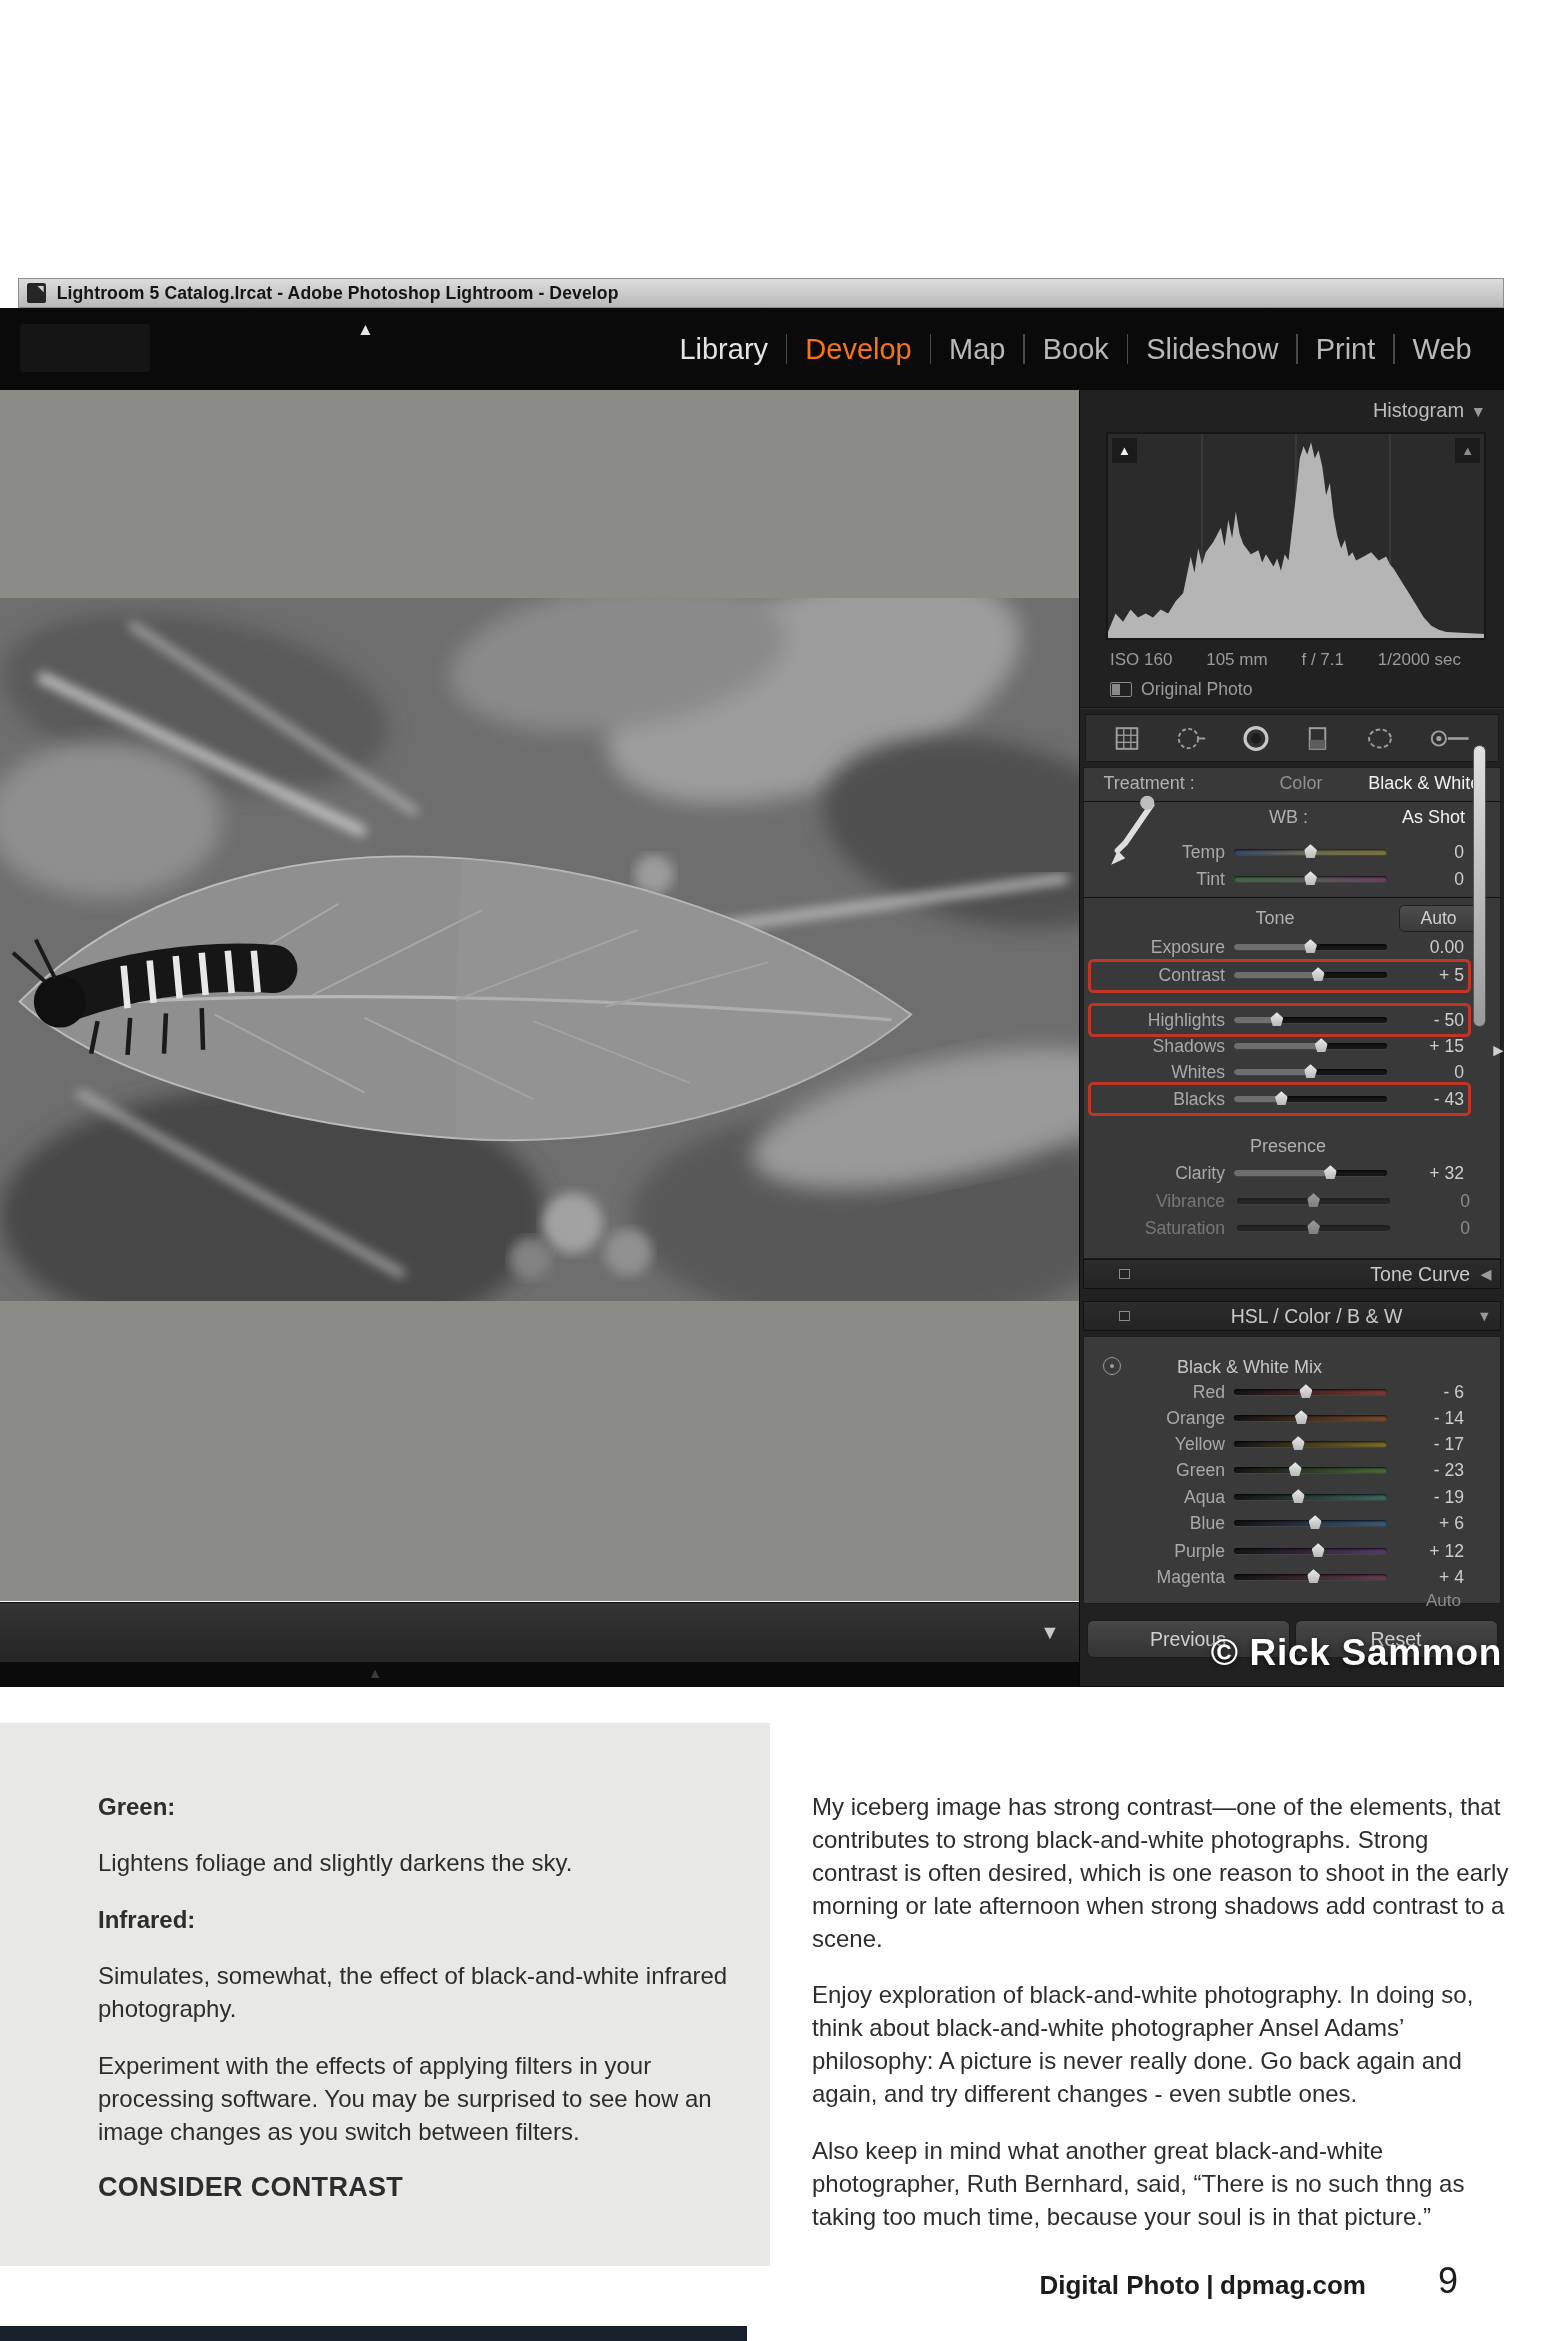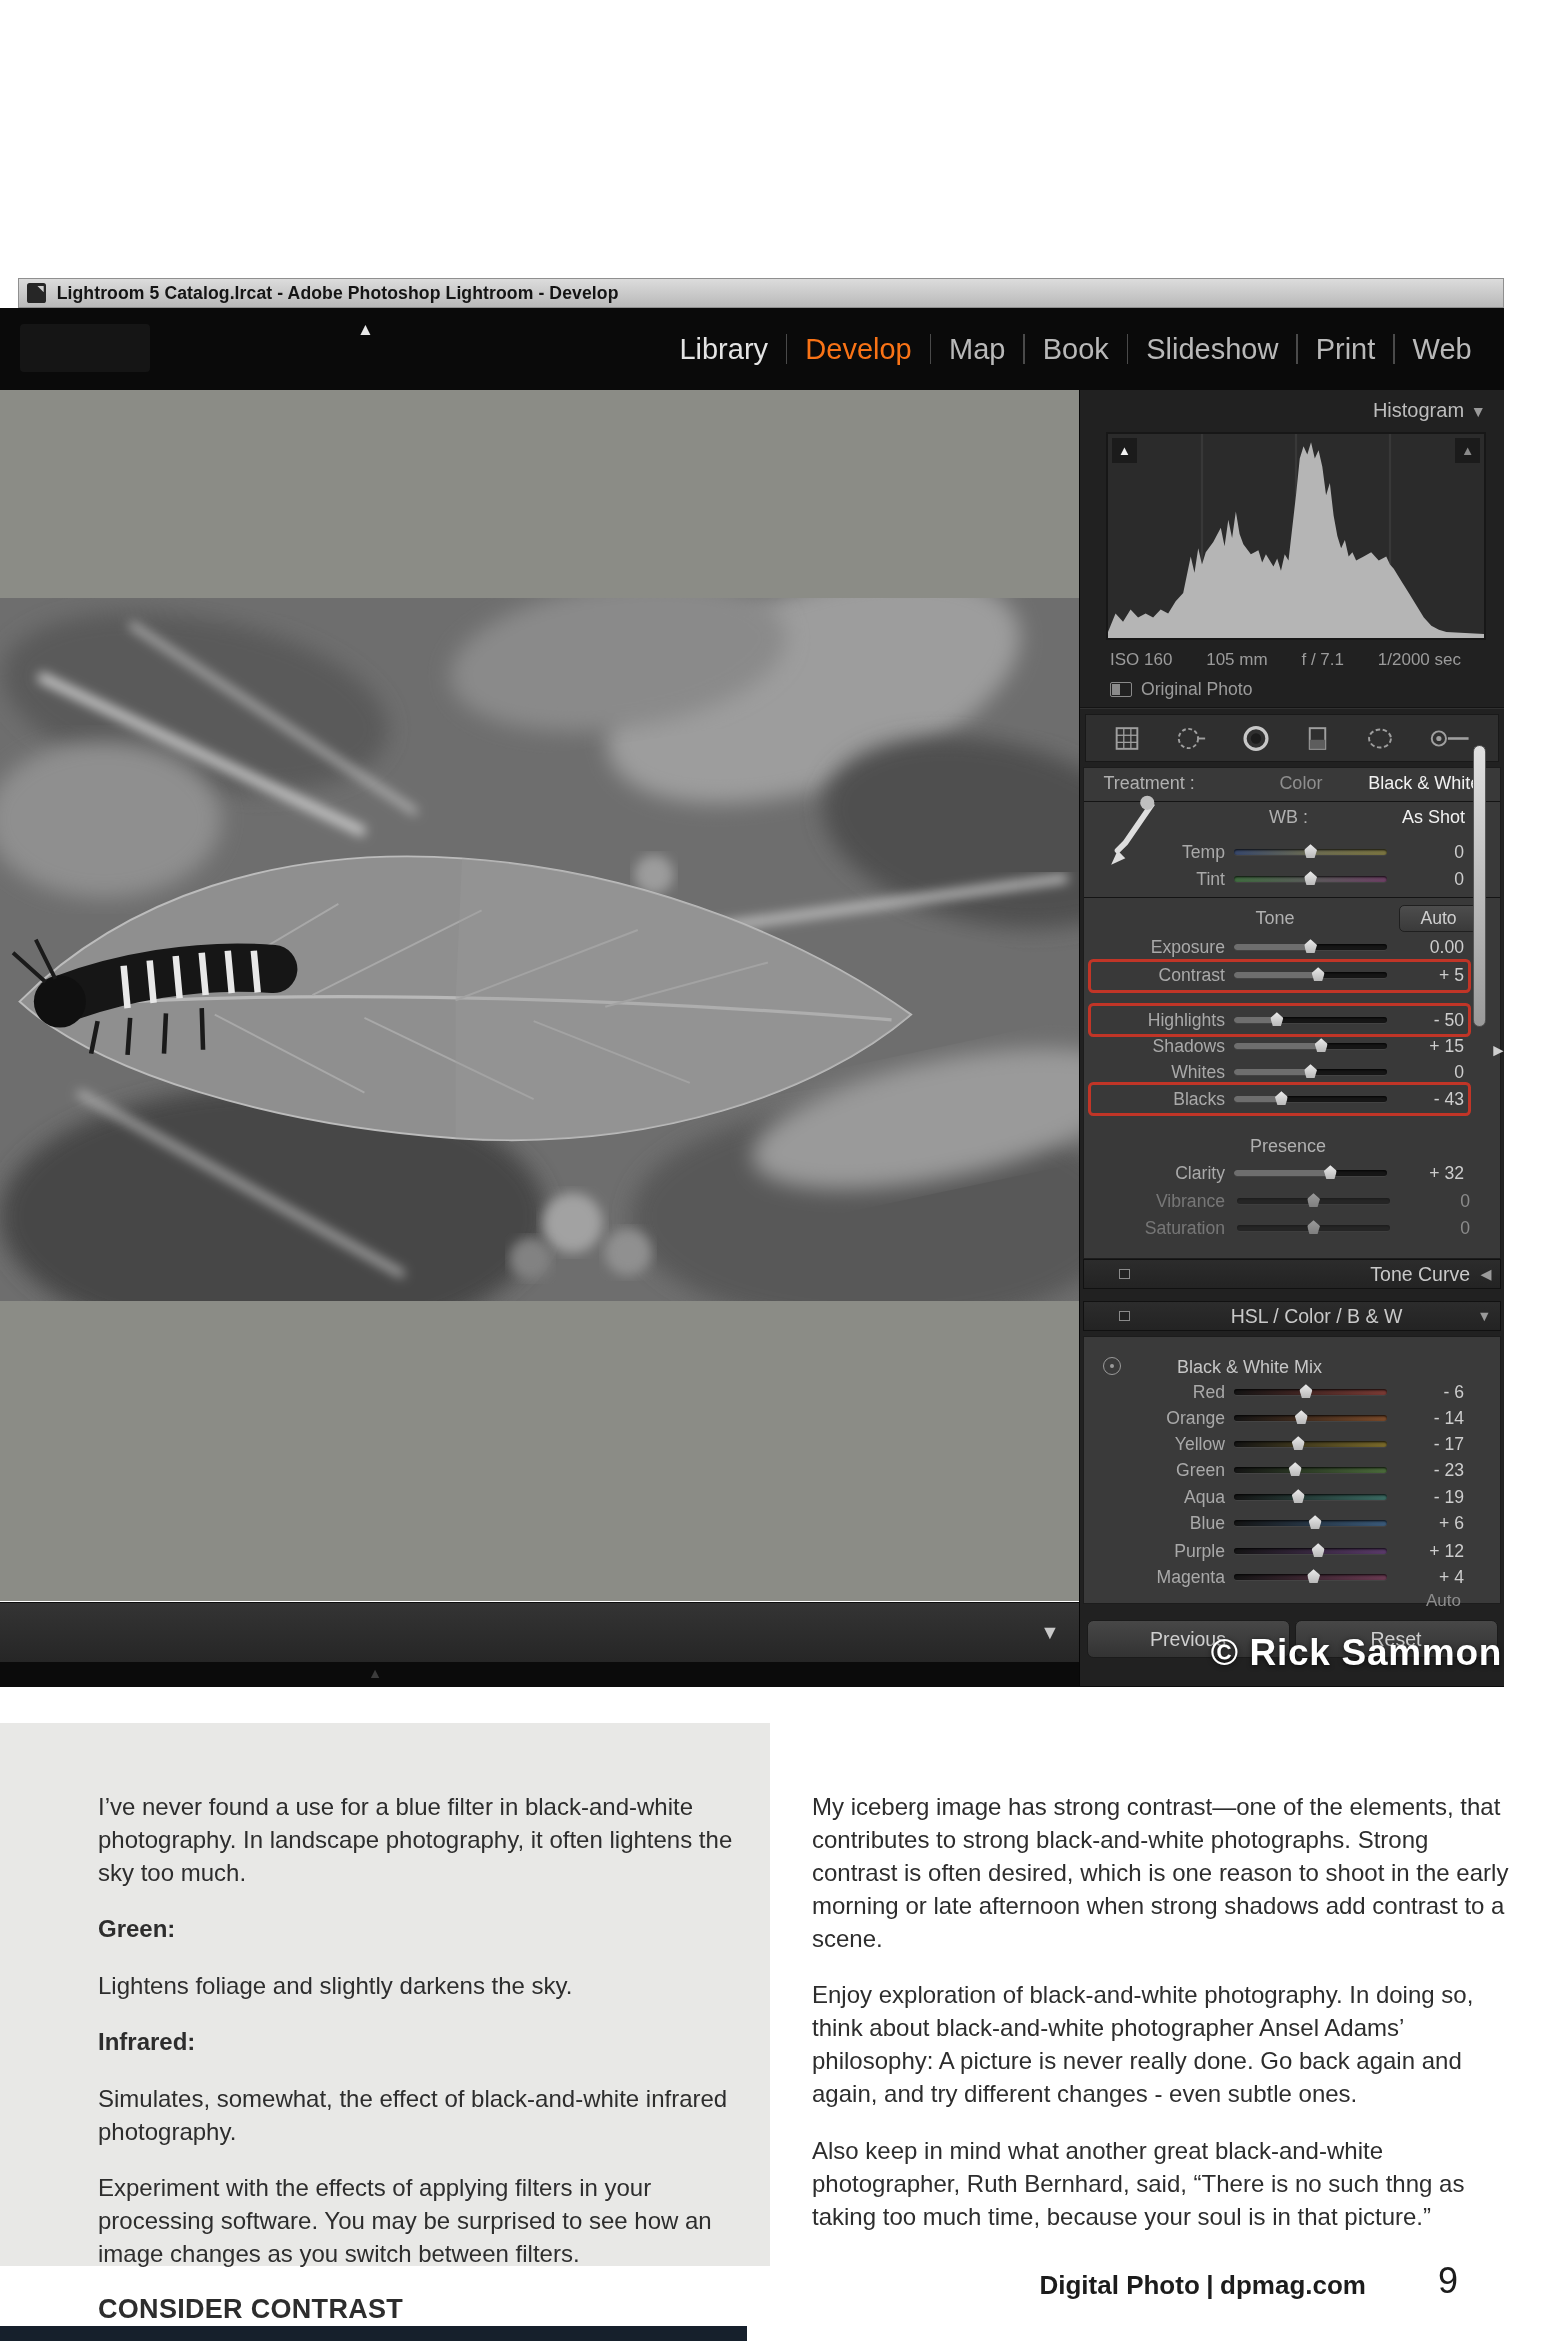--- a/index.html
+++ b/index.html
@@ -459,21 +459,20 @@
 
     <div class="btn" style="left:6.5px; top:1230px; width:203px">Previous</div>
     <div class="btn" style="right:6.5px; top:1230px; width:203px">Reset</div>
   </div>
 
   <div class="copyright">© Rick Sammon</div>
 
   <div class="graypanel"></div>
 
   <div class="col col-left">
-    <p>I’ve never found a use for a blue filter in black-and-white photography. In landscape photography, it often lightens the sky too much.</p>
     <p class="subhead">Green:</p>
     <p class="subbody">Lightens foliage and slightly darkens the sky.</p>
     <p class="subhead">Infrared:</p>
     <p class="subbody">Simulates, somewhat, the effect of black-and-white infrared photography.</p>
     <p>Experiment with the effects of applying filters in your processing software. You may be surprised to see how an image changes as you switch between filters.</p>
     <p class="sechead">CONSIDER CONTRAST</p>
   </div>
 
   <div class="col col-right">
     <p>My iceberg image has strong contrast—one of the elements, that contributes to strong black-and-white photographs. Strong contrast is often desired, which is one reason to shoot in the early morning or late afternoon when strong shadows add contrast to a scene.</p>

